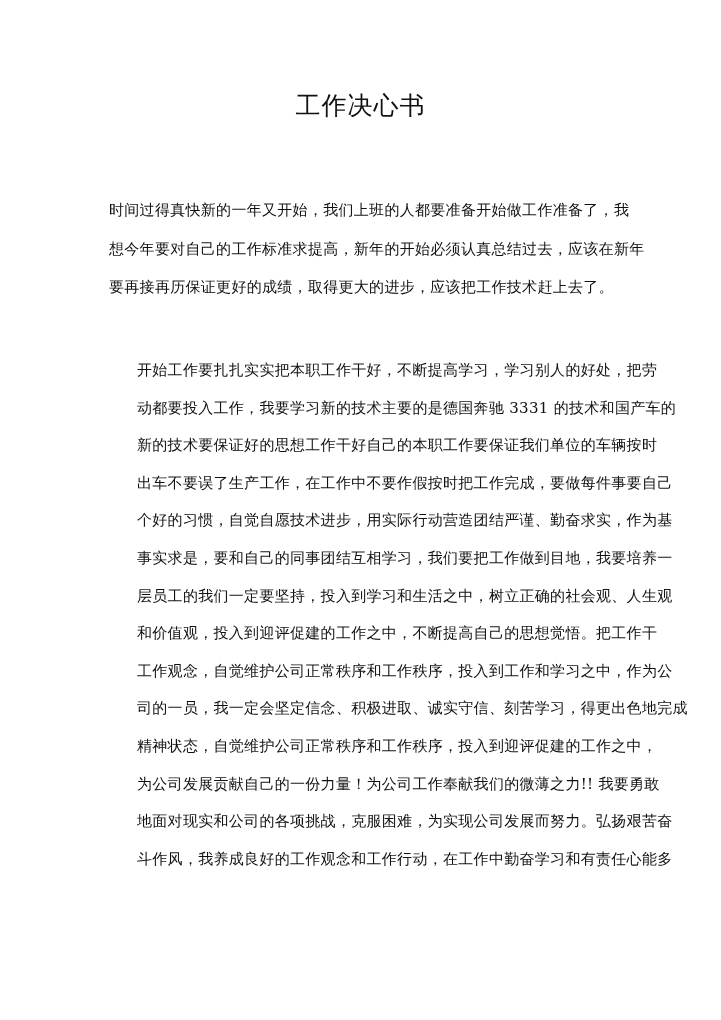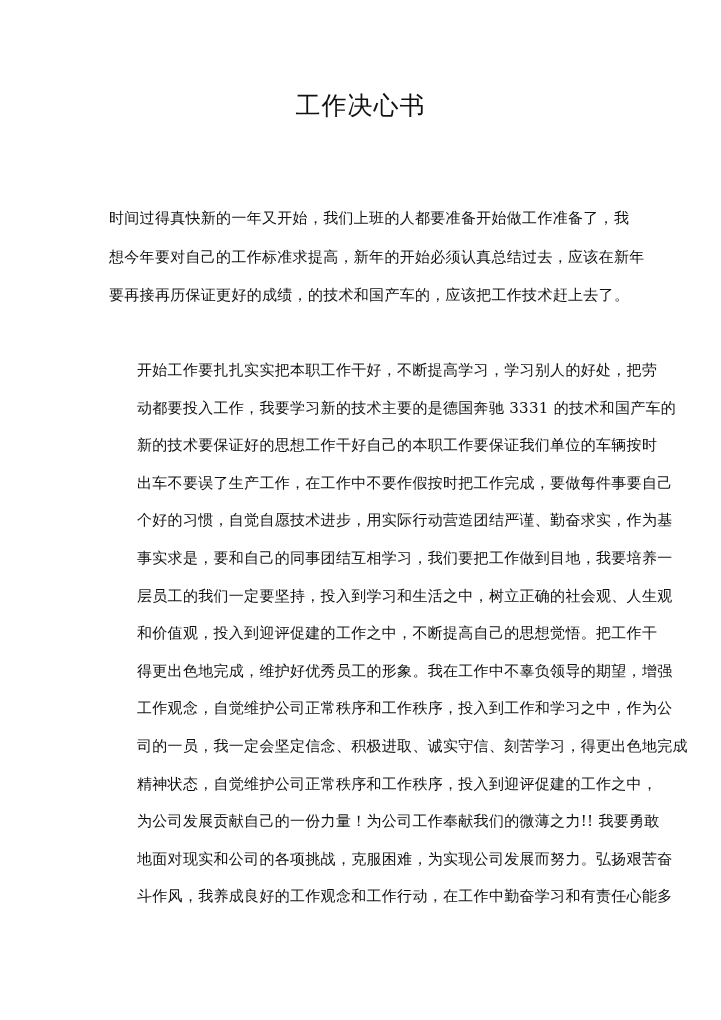--- a/index.html
+++ b/index.html
@@ -3,46 +3,45 @@
 <meta charset="utf-8">
 <style>
   html, body { margin: 0; padding: 0; background: #ffffff; }
   body { width: 721px; height: 1020px; position: relative; overflow: hidden;
          font-family: "DejaVu Serif", "Liberation Serif", serif; color: #111; }
   .title { position: absolute; top: 90px; left: 0; width: 721px; text-align: center;
            font-size: 25px; letter-spacing: 1px; line-height: 32px; }
   .para { position: absolute; left: 109px; width: 510px; }
   .line { height: 37.6px; line-height: 37.6px; font-size: 15px; white-space: nowrap;
           letter-spacing: 0.3px; }
-  .p1 { top: 199px; }
+  .p1 { top: 191px; }
   .p2 { top: 352px; margin-left: 28px; }
   .p1 .line { height: 38.5px; line-height: 38.5px; }
 </style>
 </head>
 <body>
 
 <div>
   <div class="title">工作决心书</div>
 
   <div class="para p1">
     <div class="line"> 时间过得真快新的一年又开始，我们上班的人都要准备开始做工作准备了，我</div>
     <div class="line">想今年要对自己的工作标准求提高，新年的开始必须认真总结过去，应该在新年</div>
-    <div class="line">要再接再历保证更好的成绩，的技术和国产车的，应该把工作技术赶上去了。</div>
+    <div class="line">要再接再历保证更好的成绩，取得更大的进步，应该把工作技术赶上去了。</div>
   </div>
 
   <div class="para p2">
     <div class="line"> 开始工作要扎扎实实把本职工作干好，不断提高学习，学习别人的好处，把劳</div>
     <div class="line">动都要投入工作，我要学习新的技术主要的是德国奔驰 3331 的技术和国产车的</div>
     <div class="line">新的技术要保证好的思想工作干好自己的本职工作要保证我们单位的车辆按时</div>
     <div class="line">出车不要误了生产工作，在工作中不要作假按时把工作完成，要做每件事要自己</div>
     <div class="line">个好的习惯，自觉自愿技术进步，用实际行动营造团结严谨、勤奋求实，作为基</div>
     <div class="line">事实求是，要和自己的同事团结互相学习，我们要把工作做到目地，我要培养一</div>
     <div class="line">层员工的我们一定要坚持，投入到学习和生活之中，树立正确的社会观、人生观</div>
     <div class="line">和价值观，投入到迎评促建的工作之中，不断提高自己的思想觉悟。把工作干</div>
-    <div class="line">得更出色地完成，维护好优秀员工的形象。我在工作中不辜负领导的期望，增强</div>
     <div class="line">工作观念，自觉维护公司正常秩序和工作秩序，投入到工作和学习之中，作为公</div>
     <div class="line">司的一员，我一定会坚定信念、积极进取、诚实守信、刻苦学习，得更出色地完成</div>
     <div class="line">精神状态，自觉维护公司正常秩序和工作秩序，投入到迎评促建的工作之中，</div>
     <div class="line">为公司发展贡献自己的一份力量！为公司工作奉献我们的微薄之力!! 我要勇敢</div>
     <div class="line">地面对现实和公司的各项挑战，克服困难，为实现公司发展而努力。弘扬艰苦奋</div>
     <div class="line">斗作风，我养成良好的工作观念和工作行动，在工作中勤奋学习和有责任心能多</div>
   </div>
 </div>
 
 </body></html>

